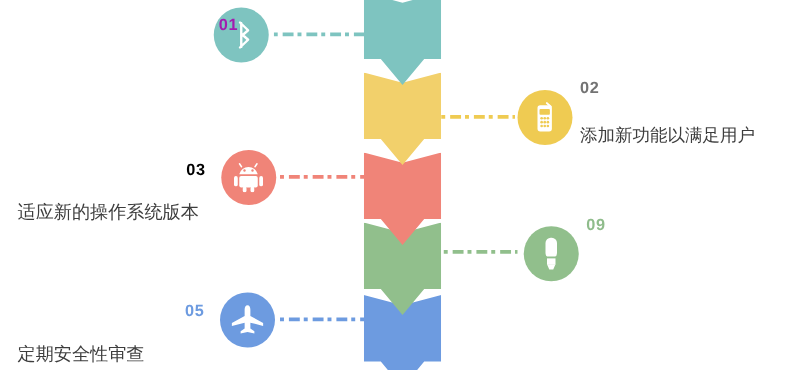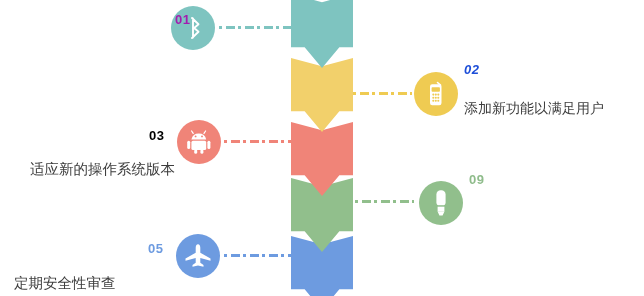--- a/index.html
+++ b/index.html
@@ -96,41 +96,41 @@
         <circle cx="14.3" cy="13.6" r="1.05" fill="#EFCB52"></circle>
         <circle cx="9.3" cy="16.7" r="1.05" fill="#EFCB52"></circle>
         <circle cx="11.8" cy="16.7" r="1.05" fill="#EFCB52"></circle>
         <circle cx="14.3" cy="16.7" r="1.05" fill="#EFCB52"></circle>
         <circle cx="9.3" cy="19.8" r="1.05" fill="#EFCB52"></circle>
         <circle cx="11.8" cy="19.8" r="1.05" fill="#EFCB52"></circle>
         <circle cx="14.3" cy="19.8" r="1.05" fill="#EFCB52"></circle>
       </svg>
     </span>
   </div>
-  <div class="node-number" style="left: 464px; top: 62px; color: #1d4ed8; font-style: italic;">02</div>
+  <div class="node-number" style="left: 464px; top: 62px; color: #737373;">02</div>
   <div class="node-text right" style="left: 464px; top: 100px;">添加新功能以满足用户</div>
 
   <div class="connector" style="left: 224px; top: 140px; width: 68px; background-image: linear-gradient(to right, rgb(240, 132, 120) 0px, rgb(240, 132, 120) 3px, transparent 3px, transparent 7px, rgb(240, 132, 120) 7px, rgb(240, 132, 120) 16px, transparent 16px, transparent 19px);"></div>
   <div class="node-circle" style="left: 177px; top: 120px; background: rgb(240, 132, 120);">
     <span>
       <svg width="26" height="24" viewBox="0 0 26 24">
         <path d="M7.2 3.4 L5.6 1.0 M18.0 3.4 L19.6 1.0" stroke="#ffffff" stroke-width="1.2" stroke-linecap="round"></path>
         <path d="M5.4 9.4 a7.6 7.6 0 0 1 14.8 0 Z" fill="#ffffff"></path>
         <circle cx="9.6" cy="6.4" r="0.95" fill="#F08478"></circle>
         <circle cx="16.0" cy="6.4" r="0.95" fill="#F08478"></circle>
         <rect x="5.4" y="10.8" width="14.8" height="9.2" rx="1.6" fill="#ffffff"></rect>
         <rect x="1.2" y="10.8" width="3.0" height="8.2" rx="1.5" fill="#ffffff"></rect>
         <rect x="21.4" y="10.8" width="3.0" height="8.2" rx="1.5" fill="#ffffff"></rect>
         <rect x="8.2" y="19.2" width="3.0" height="4.6" rx="1.5" fill="#ffffff"></rect>
         <rect x="14.4" y="19.2" width="3.0" height="4.6" rx="1.5" fill="#ffffff"></rect>
       </svg>
     </span>
   </div>
   <div class="node-number" style="left: 149px; top: 128px; color: #000000;">03</div>
-  <div class="node-text" style="left: 14px; top: 160px; margin-left: 16px;">适应新的操作系统版本</div>
+  <div class="node-text" style="left: 14px; top: 160px;">适应新的操作系统版本</div>
 
   <div class="connector" style="left: 336px; top: 200px; width: 78px; background-image: linear-gradient(to right, rgb(145, 191, 140) 0px, rgb(145, 191, 140) 3px, transparent 3px, transparent 7px, rgb(145, 191, 140) 7px, rgb(145, 191, 140) 16px, transparent 16px, transparent 19px);"></div>
   <div class="node-circle" style="left: 419px; top: 181px; background: rgb(145, 191, 140);">
     <span>
       <svg width="20" height="28" viewBox="0 0 20 28">
         <rect x="5.4" y="1.2" width="9.2" height="16.4" rx="4.2" fill="#ffffff"></rect>
         <rect x="6.6" y="17.0" width="6.8" height="5.6" fill="#ffffff"></rect>
         <path d="M6.6 22.4 L13.4 22.4 L11.6 26.6 L8.4 26.6 Z" fill="#ffffff"></path>
         <rect x="5.4" y="16.2" width="9.2" height="1.5" fill="#91BF8C"></rect>
       </svg>

